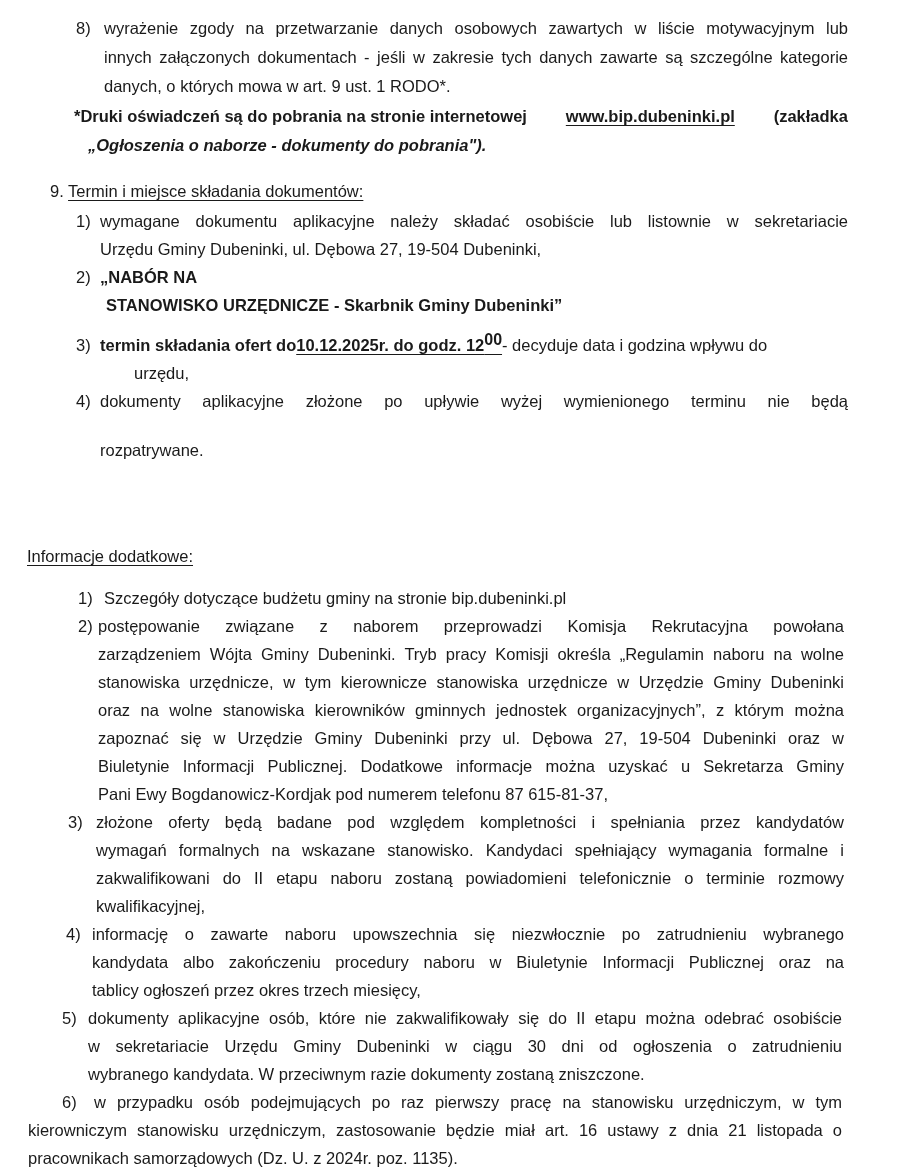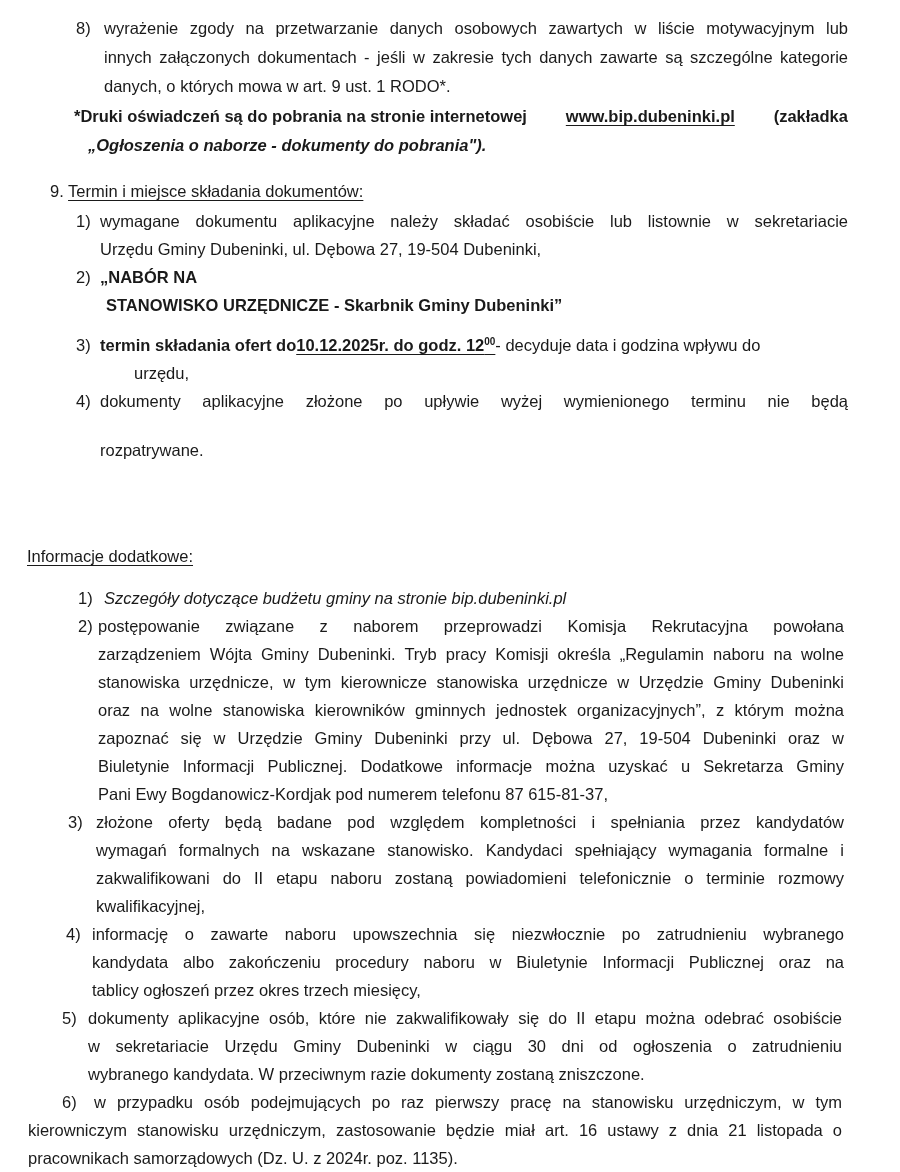--- a/index.html
+++ b/index.html
@@ -4,21 +4,21 @@
 <style>
   html, body { margin: 0; padding: 0; background: #ffffff; }
   body { width: 900px; height: 1172px; position: relative; overflow: hidden;
          font-family: "Liberation Sans", sans-serif; color: #1a1a1a; font-size: 16.5px; }
   .line { position: absolute; white-space: nowrap; line-height: 22px; }
   .just { text-align: justify; text-align-last: justify; white-space: normal; }
   .num { position: absolute; line-height: 22px; }
   .b { font-weight: bold; }
   .i { font-style: italic; }
   .u { text-decoration: underline; text-underline-offset: 3px; }
-  sup { font-size: 10px; vertical-align: 6px; line-height: 0; }
+  sup { font-size: 16px; vertical-align: 6px; line-height: 0; }
 </style>
 </head>
 <body>
 
 <div>
   <span class="num" style="left:76px; top:17px;">8)</span>
   <div class="line just" style="left:104px; top:17px; width:744px;">wyrażenie zgody na przetwarzanie danych osobowych zawartych w liście motywacyjnym lub</div>
   <div class="line just" style="left:104px; top:46px; width:744px;">innych załączonych dokumentach - jeśli w zakresie tych danych zawarte są szczególne kategorie</div>
   <div class="line" style="left:104px; top:75px;">danych, o których mowa w art. 9 ust. 1 RODO*.</div>
 </div>
@@ -64,21 +64,21 @@
 <div>
   <span class="num" style="left:76px; top:390px;">4)</span>
   <div class="line just" style="left:100px; top:390px; width:748px;">dokumenty aplikacyjne złożone po upływie wyżej wymienionego terminu nie będą</div>
   <div class="line" style="left:100px; top:418px;margin-top:21px;">rozpatrywane.</div>
 </div>
 
 <div class="line u" style="left:27px; top:545px;">Informacje dodatkowe:</div>
 
 <div>
   <span class="num" style="left:78px; top:587px;">1)</span>
-  <div class="line" style="left:104px; top:587px;font-style:italic;">Szczegóły dotyczące budżetu gminy na stronie bip.dubeninki.pl</div>
+  <div class="line" style="left:104px; top:587px;">Szczegóły dotyczące budżetu gminy na stronie bip.dubeninki.pl</div>
 </div>
 
 <div>
   <span class="num" style="left:78px; top:615px;">2)</span>
   <div class="line just" style="left:98px; top:615px; width:746px;">postępowanie związane z naborem przeprowadzi Komisja Rekrutacyjna powołana</div>
   <div class="line just" style="left:98px; top:643px; width:746px;">zarządzeniem Wójta Gminy Dubeninki. Tryb pracy Komisji określa „Regulamin naboru na wolne</div>
   <div class="line just" style="left:98px; top:671px; width:746px;">stanowiska urzędnicze, w tym kierownicze stanowiska urzędnicze w Urzędzie Gminy Dubeninki</div>
   <div class="line just" style="left:98px; top:699px; width:746px;">oraz na wolne stanowiska kierowników gminnych jednostek organizacyjnych”, z którym można</div>
   <div class="line just" style="left:98px; top:727px; width:746px;">zapoznać się w Urzędzie Gminy Dubeninki przy ul. Dębowa 27, 19-504 Dubeninki oraz w</div>
   <div class="line just" style="left:98px; top:755px; width:746px;">Biuletynie Informacji Publicznej. Dodatkowe informacje można uzyskać u Sekretarza Gminy</div>

